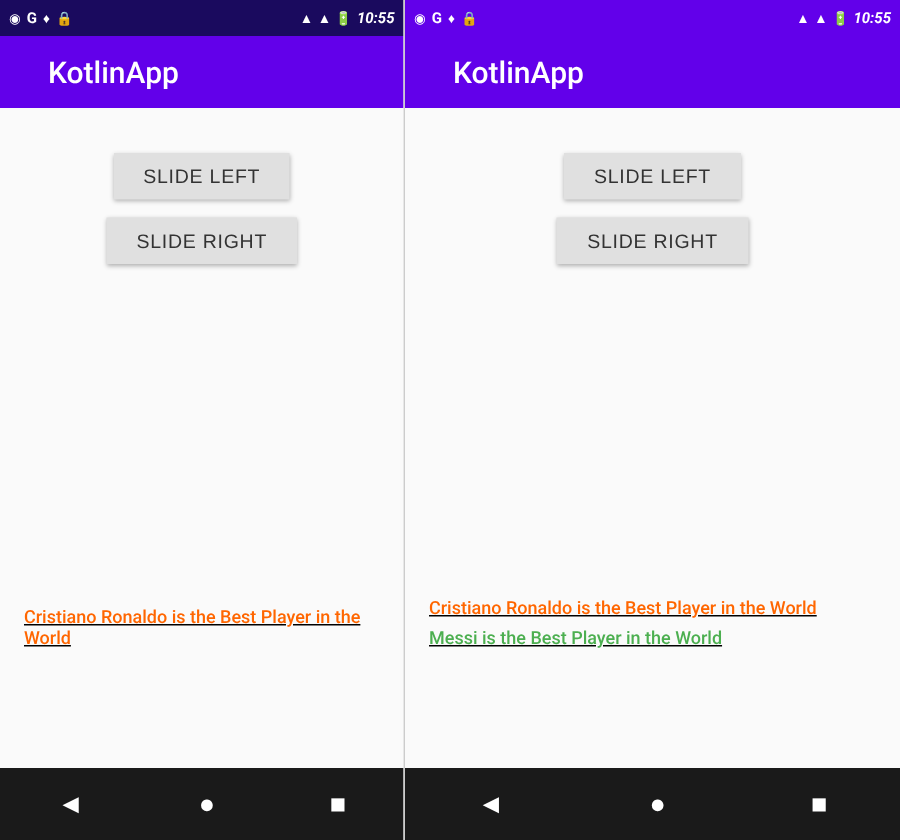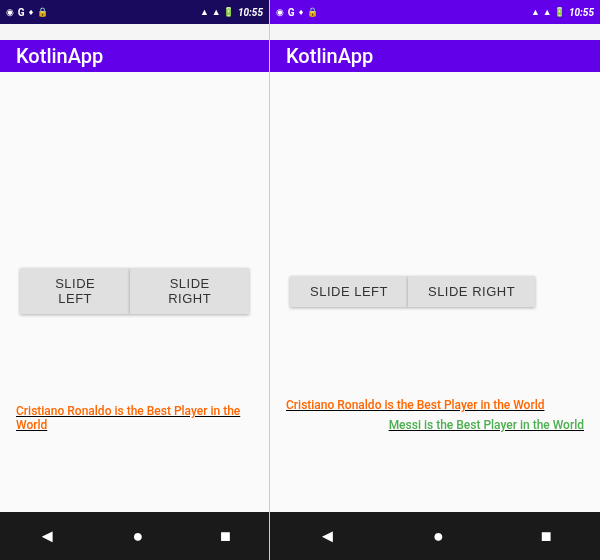--- a/index.html
+++ b/index.html
@@ -65,41 +65,40 @@
 
     .status-time {
       color: white;
       font-size: 10px;
       font-weight: bold;
       font-style: italic;
     }
 
     
     .app-bar {
-      height: 32px;
+      height: 48px;
       background: #6200ea;
       display: flex;
       align-items: center;
-      padding: 0 16px;
+      padding: 0 32px;
       flex-shrink: 0;
-      margin-top: 16px;
     }
 
     .app-title {
       color: white;
       font-size: 20px;
       font-weight: 500;
     }
 
     
     .content {
       flex: 1;
       background: #fafafa;
       display: flex;
-      flex-direction: row;
+      flex-direction: column;
       align-items: center;
       padding: 30px 20px 20px;
       position: relative;
     }
 
     
     .slide-btn {
       background: #e0e0e0;
       border: none;
       padding: 8px 20px;
@@ -203,21 +202,21 @@
   <div class="app-bar">
     <span class="app-title">KotlinApp</span>
   </div>
 
   <div class="content">
     <button class="slide-btn">SLIDE LEFT</button>
     <button class="slide-btn">SLIDE RIGHT</button>
 
     <div class="messages-container">
       <div style="color: #ff6600; font-size: 12px; font-weight: 500;">Cristiano Ronaldo is the Best Player in the World</div>
-      <div style="color: #4caf50; font-size: 12px; font-weight: 500; margin-top: 6px; text-align: right;">Messi is the Best Player in the World</div>
+      <div style="color: #4caf50; font-size: 12px; font-weight: 500; margin-top: 6px;">Messi is the Best Player in the World</div>
     </div>
   </div>
 
   <div class="nav-bar">
     <span class="nav-icon">◄</span>
     <span class="nav-icon">●</span>
     <span class="nav-icon">■</span>
   </div>
 </div>
 

